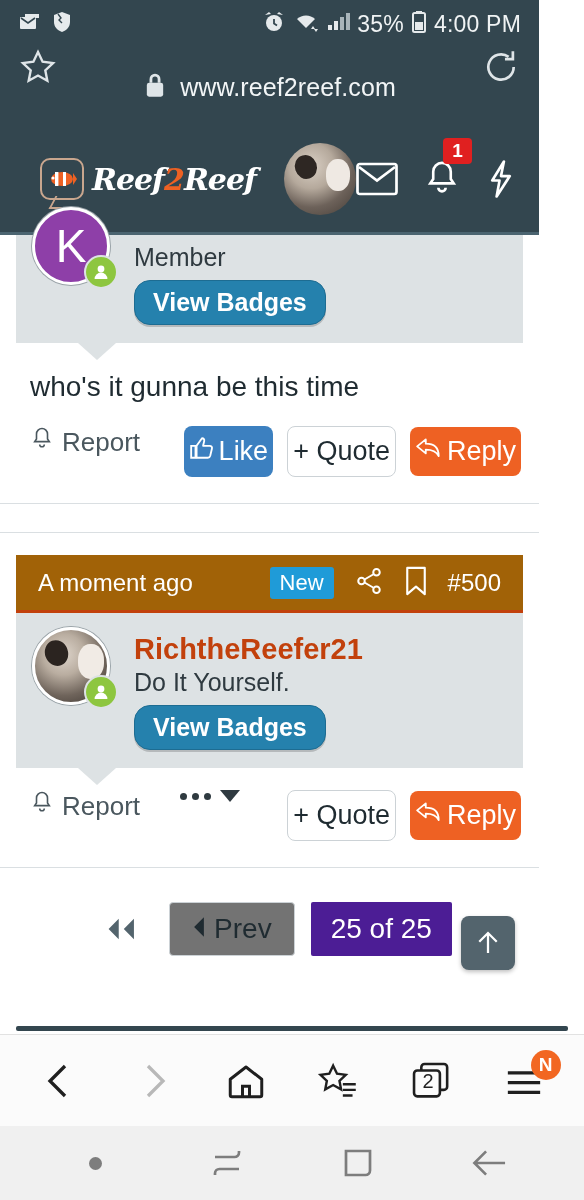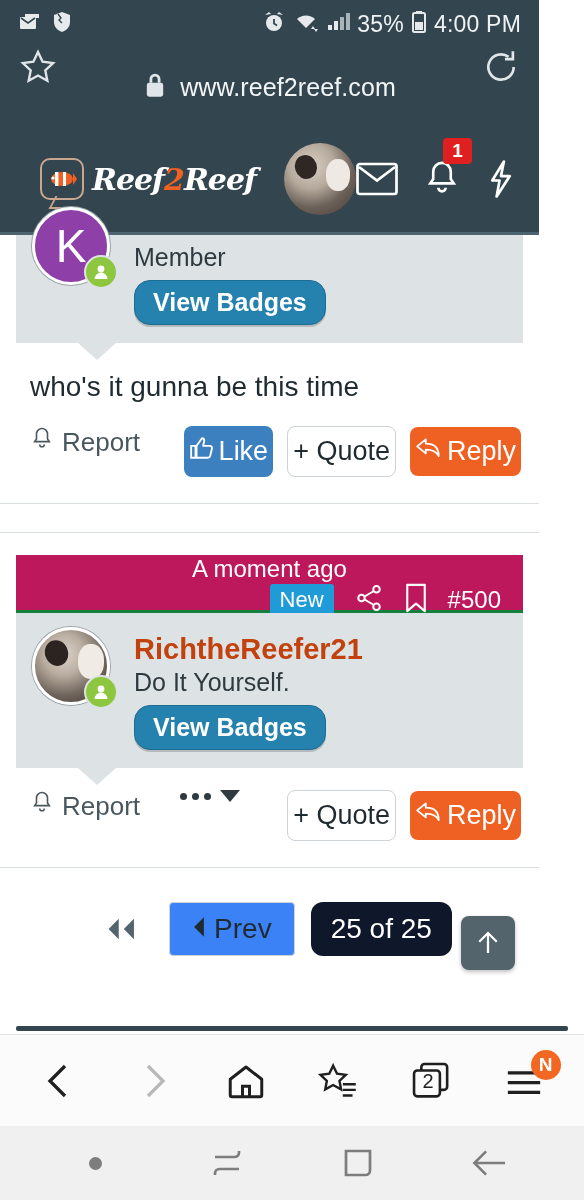--- a/index.html
+++ b/index.html
@@ -75,25 +75,24 @@
   .badge-red {
     position: absolute; top: -22px; right: -12px;
     background: #e02020; color: #fff; font-size: 19px; font-weight: 600;
     border-radius: 4px; padding: 1px 9px; line-height: 1.25;
   }
 
   
   .content { background: #ffffff; }
   .post { background: #ffffff; }
   .post-head {
-    background: #be185d; color: #fff; height: 58px;
+    background: #a16207; color: #fff; height: 58px;
     display: flex; align-items: center; padding: 0 22px;
-    border-bottom: 3px solid #15803d;
+    border-bottom: 3px solid #c2410c;
     margin: 0 16px;
-    flex-direction: column;
   }
   .post-time { font-size: 24px; color: #ffffff; }
   .post-head-right { margin-left: auto; display: flex; align-items: center; gap: 20px; }
   .badge-new {
     background: #1f9bd8; color: #fff; font-size: 22px; font-weight: 500;
     padding: 3px 10px; border-radius: 3px;
   }
   .post-num { font-size: 24px; color: #ffffff; }
 
   .user-strip {
@@ -164,27 +163,27 @@
   .divider { height: 1px; background: #dadfe2; margin: 0; }
   .gap-block { height: 28px; background: #ffffff; }
 
   
   .pagination {
     display: flex; align-items: center; justify-content: center;
     gap: 16px; padding: 34px 0 30px 0; position: relative;
   }
   .page-first { padding: 8px 14px; display: flex; align-items: center; }
   .page-prev {
-    background: #3b82f6; border: 1px solid #ccd2d6; border-radius: 4px;
+    background: #737373; border: 1px solid #ccd2d6; border-radius: 4px;
     font-size: 28px; color: #1f2b31; padding: 10px 22px;
     display: flex; align-items: center; gap: 8px;
   }
   .page-cur {
-    background: #0f172a; color: #fff; font-size: 28px; padding: 11px 20px;
-    border-radius: 12px;
+    background: #4c1d95; color: #fff; font-size: 28px; padding: 11px 20px;
+    border-radius: 2px;
   }
   .scroll-top {
     position: absolute; right: 24px; top: 48px;
     width: 54px; height: 54px; background: #53646d; border-radius: 8px;
     display: flex; align-items: center; justify-content: center;
     box-shadow: 0 2px 4px rgba(0,0,0,.25);
   }
 
   
   .browser-nav {

